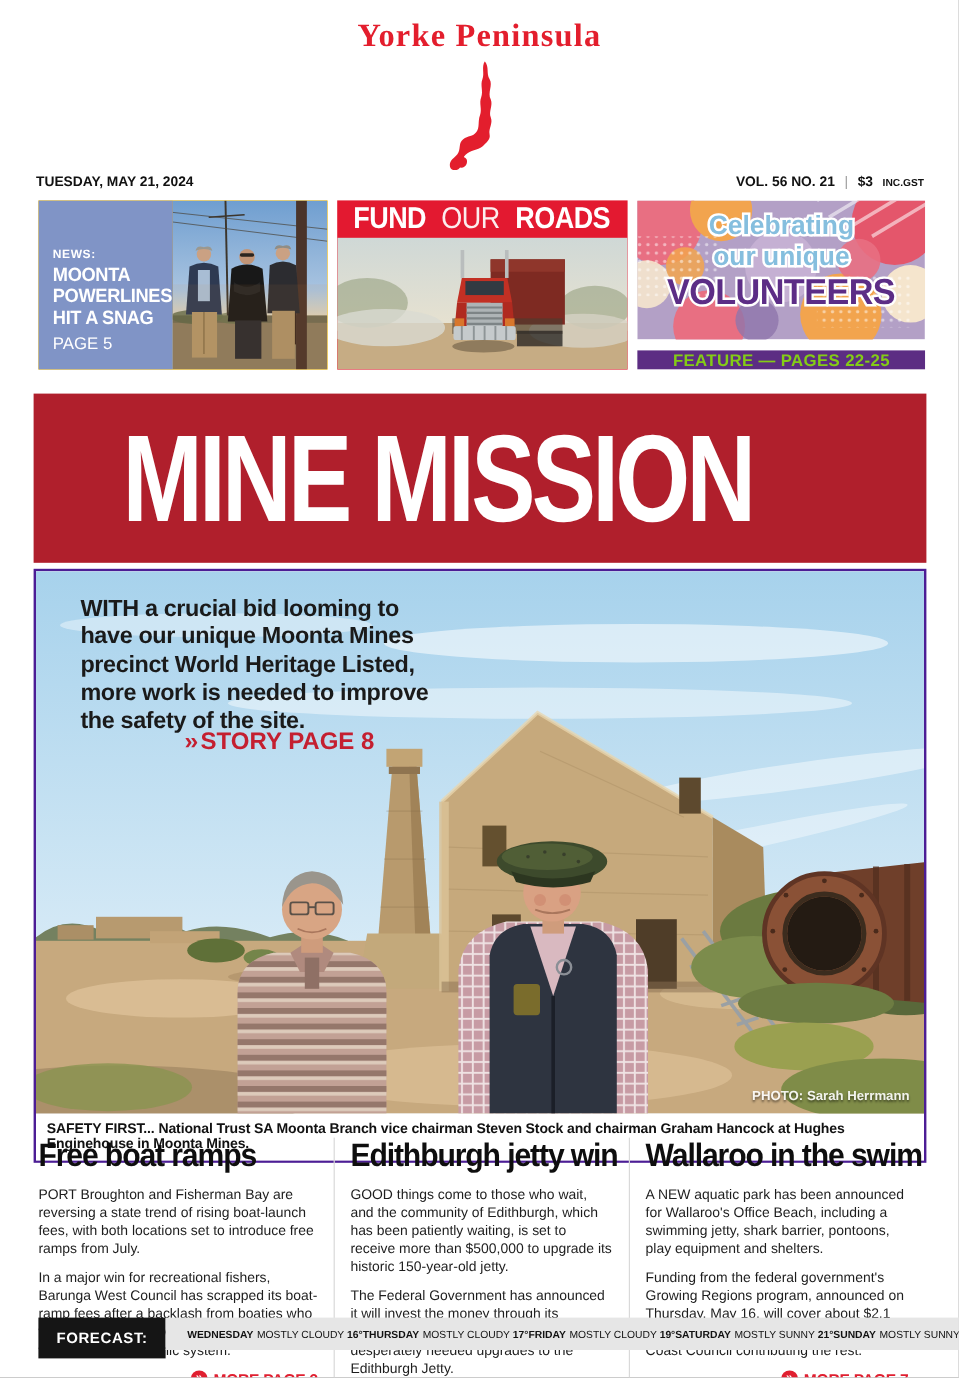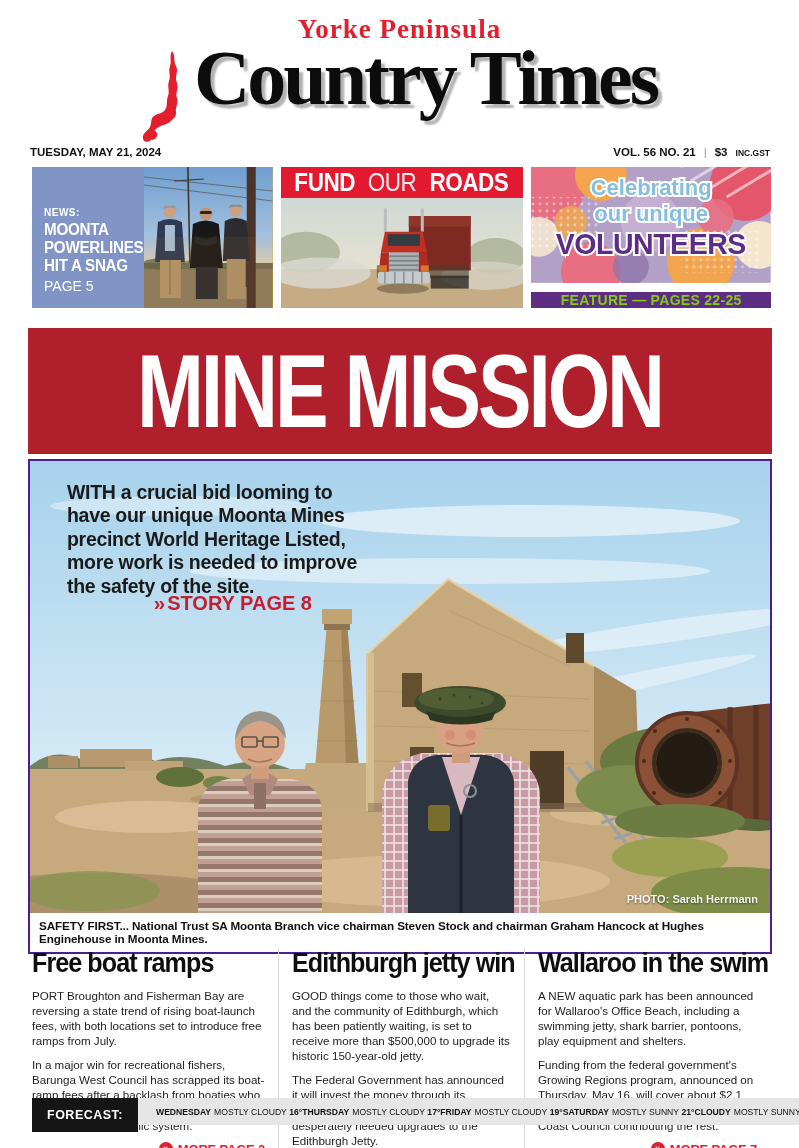--- a/index.html
+++ b/index.html
@@ -42,21 +42,21 @@
   .t3-art { position:relative; flex:1; }
   .t3-art svg { position:absolute; inset:0; }
   .t3-text { position:absolute; inset:0; text-align:center; padding-top:8px; }
   .outline-blue { color:#85bede; -webkit-text-stroke:4px #fff; paint-order:stroke fill; font-weight:bold; font-size:22px; line-height:1.18; }
   .outline-purple { color:#5c2d86; -webkit-text-stroke:4px #fff; paint-order:stroke fill; font-weight:bold; font-size:30px; letter-spacing:-0.5px;
                     transform:scaleX(0.95); }
   .t3-foot { height:16px; background:#5c2d83; color:#84cc16; font-weight:bold; font-size:14px; display:flex; align-items:center; justify-content:center; letter-spacing:0.3px; }
 
   
   .lead { position:absolute; top:328px; left:28px; width:744px; }
-  .banner { height:126px; background:#b01f2c; display:flex; align-items:center; justify-content:center; overflow:hidden; }
+  .banner { height:141px; background:#b01f2c; display:flex; align-items:center; overflow:hidden; }
   .banner h1 { color:#fff; font-size:103px; font-weight:bold; letter-spacing:-4px; white-space:nowrap;
                transform:scaleX(0.78); line-height:1; }
   .photo-frame { margin-top:5px; border:2px solid #4c1d95; }
   .photo-wrap { position:relative; width:740px; height:452px; }
   .photo-wrap svg { display:block; }
   .standfirst { position:absolute; left:37px; top:20px; width:308px; font-size:19.5px; font-weight:bold; color:#1a1a1a; line-height:1.2;
                 letter-spacing:-0.3px; }
   .story-link { position:absolute; left:37px; top:131px; width:245px; text-align:right; color:#c41f30; font-weight:bold; font-size:20px; cursor:pointer; }
   .story-arrows { letter-spacing:-2px; margin-right:4px; }
   .credit { position:absolute; right:12px; bottom:8px; color:#fff; font-weight:bold; font-size:11px; text-shadow:0 1px 2px rgba(0,0,0,0.6); opacity:0.9; }
@@ -88,21 +88,20 @@
 
 <div class="page">
 
   <div class="masthead">
     <div class="kicker">Yorke Peninsula</div>
     <div class="brand-row">
       <svg class="logo-svg" viewBox="0 0 50 92">
         <path fill="#e31e2d" d="M30,0 C34,5 31,10 34,15 C37,20 32,26 35,32 C37,37 33,42 35,47 C37,52 33,56 34,61 C35,65 31,68 28,71 C24,74 18,74 14,78 C10,82 12,87 8,90 C4,92 0,90 1,85 C2,81 6,80 8,76 C10,72 8,68 12,65 C16,62 20,63 23,59 C26,55 24,50 26,45 C28,40 25,35 27,30 C29,25 26,20 28,15 C30,10 27,5 30,0 Z"></path>
         <path fill="#e31e2d" d="M10,80 C13,79 16,81 15,85 C14,89 9,90 7,87 C5,84 7,81 10,80 Z"></path>
       </svg>
-      <div class="brand-title">Country Times</div>
     </div>
   </div>
 
   <div class="dateline">
     <span>TUESDAY, MAY 21, 2024</span>
     <span class="vol-group">
       <span>VOL. 56  NO. 21</span>
       <span class="vol-sep">|</span>
       <span>$3</span>
       <span class="price-suffix">INC.GST</span>
@@ -449,18 +448,18 @@
     </div>
   </div>
 
   <div class="forecast">
     <div class="forecast-label">FORECAST:</div>
     <div class="forecast-days">
       <span class="fday"><b>WEDNESDAY</b><span>MOSTLY CLOUDY</span>&nbsp;<span class="ftemp">16°</span></span>
       <span class="fday"><b>THURSDAY</b><span>MOSTLY CLOUDY</span>&nbsp;<span class="ftemp">17°</span></span>
       <span class="fday"><b>FRIDAY</b><span>MOSTLY CLOUDY</span>&nbsp;<span class="ftemp">19°</span></span>
       <span class="fday"><b>SATURDAY</b><span>MOSTLY SUNNY</span>&nbsp;<span class="ftemp">21°</span></span>
-      <span class="fday"><b>CLOUDY</b><span>MOSTLY SUNNY</span>&nbsp;</span>
+      <span class="fday"><b>SUNDAY</b><span>MOSTLY SUNNY</span>&nbsp;</span>
 
     </div>
   </div>
 
 </div>
 
 </body></html>

